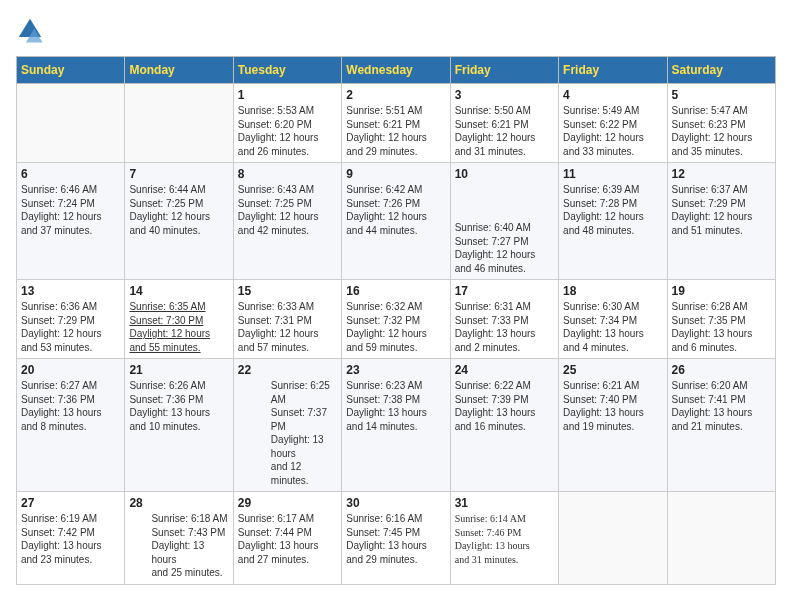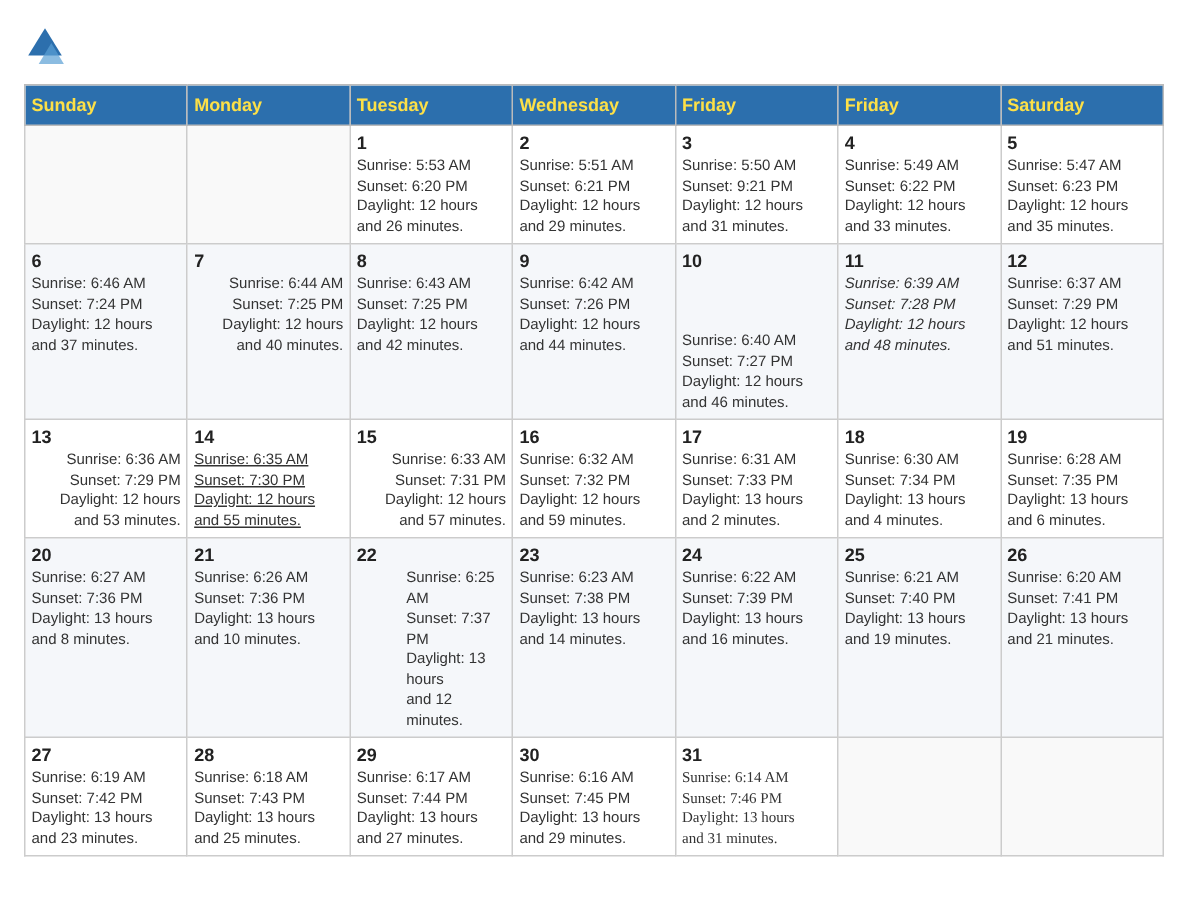--- a/index.html
+++ b/index.html
@@ -134,21 +134,21 @@
         <td>
           <div class="day-num">2</div>
           <div class="day-info" style="white-space: pre-line;">Sunrise: 5:51 AM
 Sunset: 6:21 PM
 Daylight: 12 hours
 and 29 minutes.</div>
         </td>
         <td>
           <div class="day-num">3</div>
           <div class="day-info" style="white-space: pre-line;">Sunrise: 5:50 AM
-Sunset: 9:21 PM
+Sunset: 6:21 PM
 Daylight: 12 hours
 and 31 minutes.</div>
         </td>
         <td>
           <div class="day-num">4</div>
           <div class="day-info" style="white-space: pre-line;">Sunrise: 5:49 AM
 Sunset: 6:22 PM
 Daylight: 12 hours
 and 33 minutes.</div>
         </td>
@@ -163,21 +163,21 @@
       <tr>
         <td>
           <div class="day-num">6</div>
           <div class="day-info" style="white-space: pre-line;">Sunrise: 6:46 AM
 Sunset: 7:24 PM
 Daylight: 12 hours
 and 37 minutes.</div>
         </td>
         <td>
           <div class="day-num">7</div>
-          <div class="day-info" style="white-space: pre-line; text-align: right;">Sunrise: 6:44 AM
+          <div class="day-info" style="white-space: pre-line;">Sunrise: 6:44 AM
 Sunset: 7:25 PM
 Daylight: 12 hours
 and 40 minutes.</div>
         </td>
         <td>
           <div class="day-num">8</div>
           <div class="day-info" style="white-space: pre-line;">Sunrise: 6:43 AM
 Sunset: 7:25 PM
 Daylight: 12 hours
 and 42 minutes.</div>
@@ -191,51 +191,51 @@
         </td>
         <td>
           <div class="day-num">10</div>
           <div class="day-info" style="white-space: pre-line; margin-top: 40px;">Sunrise: 6:40 AM
 Sunset: 7:27 PM
 Daylight: 12 hours
 and 46 minutes.</div>
         </td>
         <td>
           <div class="day-num">11</div>
-          <div class="day-info" style="white-space: pre-line; font-style: italic;">Sunrise: 6:39 AM
+          <div class="day-info" style="white-space: pre-line;">Sunrise: 6:39 AM
 Sunset: 7:28 PM
 Daylight: 12 hours
 and 48 minutes.</div>
         </td>
         <td>
           <div class="day-num">12</div>
           <div class="day-info" style="white-space: pre-line;">Sunrise: 6:37 AM
 Sunset: 7:29 PM
 Daylight: 12 hours
 and 51 minutes.</div>
         </td>
       </tr>
       <tr>
         <td>
           <div class="day-num">13</div>
-          <div class="day-info" style="white-space: pre-line; text-align: right;">Sunrise: 6:36 AM
+          <div class="day-info" style="white-space: pre-line;">Sunrise: 6:36 AM
 Sunset: 7:29 PM
 Daylight: 12 hours
 and 53 minutes.</div>
         </td>
         <td>
           <div class="day-num">14</div>
           <div class="day-info" style="white-space: pre-line; text-decoration: underline;">Sunrise: 6:35 AM
 Sunset: 7:30 PM
 Daylight: 12 hours
 and 55 minutes.</div>
         </td>
         <td>
           <div class="day-num">15</div>
-          <div class="day-info" style="white-space: pre-line; text-align: right;">Sunrise: 6:33 AM
+          <div class="day-info" style="white-space: pre-line;">Sunrise: 6:33 AM
 Sunset: 7:31 PM
 Daylight: 12 hours
 and 57 minutes.</div>
         </td>
         <td>
           <div class="day-num">16</div>
           <div class="day-info" style="white-space: pre-line;">Sunrise: 6:32 AM
 Sunset: 7:32 PM
 Daylight: 12 hours
 and 59 minutes.</div>
@@ -316,21 +316,21 @@
       <tr>
         <td>
           <div class="day-num">27</div>
           <div class="day-info" style="white-space: pre-line;">Sunrise: 6:19 AM
 Sunset: 7:42 PM
 Daylight: 13 hours
 and 23 minutes.</div>
         </td>
         <td>
           <div class="day-num">28</div>
-          <div class="day-info" style="white-space: pre-line;">Sunrise: 6:18 AM
+          <div class="day-info" style="white-space: pre-line; margin-left: 22px;">Sunrise: 6:18 AM
 Sunset: 7:43 PM
 Daylight: 13 hours
 and 25 minutes.</div>
         </td>
         <td>
           <div class="day-num">29</div>
           <div class="day-info" style="white-space: pre-line;">Sunrise: 6:17 AM
 Sunset: 7:44 PM
 Daylight: 13 hours
 and 27 minutes.</div>

